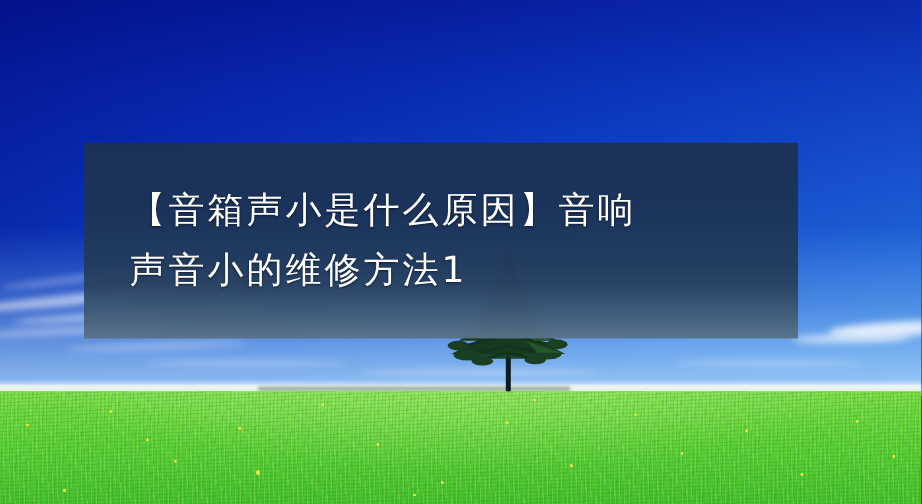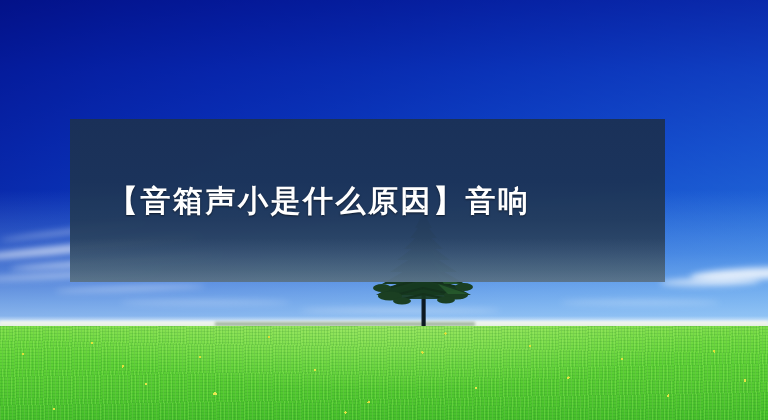--- a/index.html
+++ b/index.html
@@ -203,21 +203,21 @@
     display: flex;
     flex-direction: column;
     justify-content: center;
     padding-left: 38px;
     box-sizing: border-box;
   }
   .headline-line {
     color: #ffffff;
     font-family: "DejaVu Sans", "Liberation Sans", sans-serif;
     font-size: 30px;
-    font-weight: 700;
+    font-weight: 400;
     letter-spacing: 2.5px;
     line-height: 50px;
     white-space: nowrap;
     text-shadow: 0 1px 2px rgba(0,0,0,0.55);
   }
 </style>
 </head>
 <body>
 
 <div id="stage">
@@ -291,15 +291,16 @@
       </g>
     </svg>
   </div>
 
   <div class="text-band">
     <div class="band-cloudwash"></div>
   </div>
 
   <div class="headline">
     <div class="headline-line">【音箱声小是什么原因】音响</div>
+    <div class="headline-line">声音小的维修方法1</div>
   </div>
 
 </div>
 
 </body></html>

